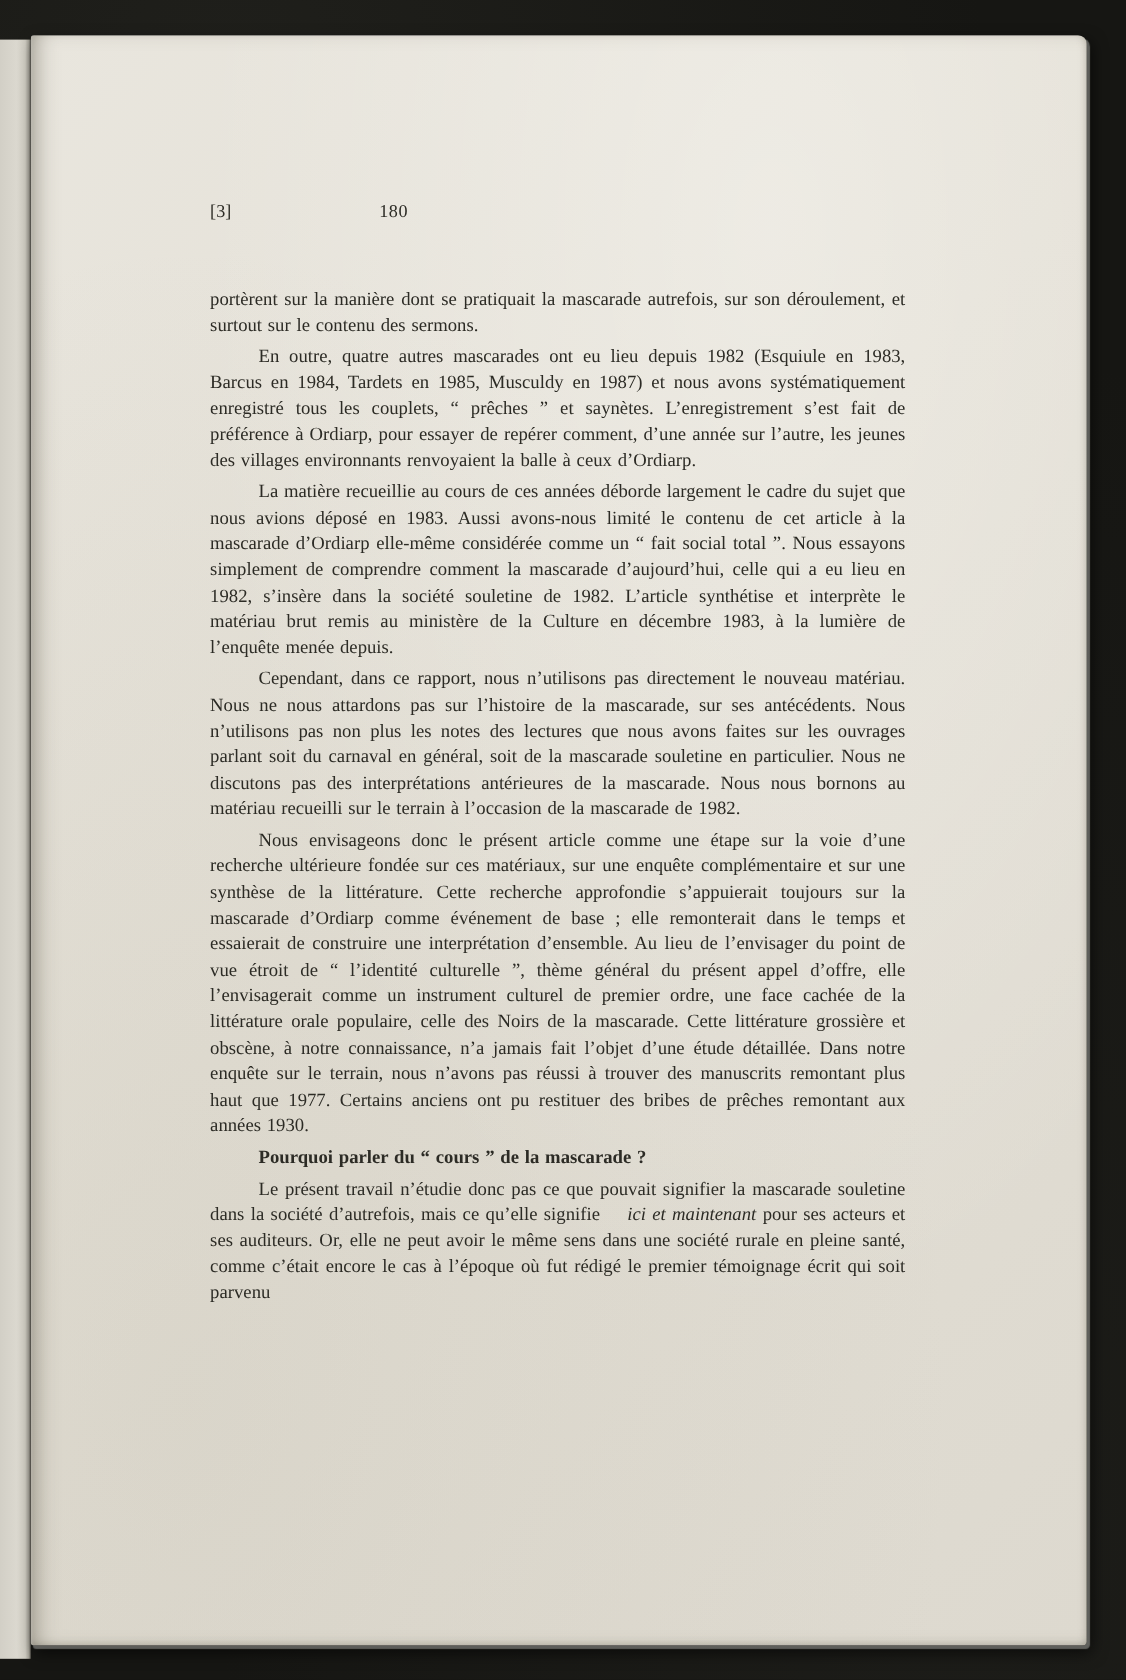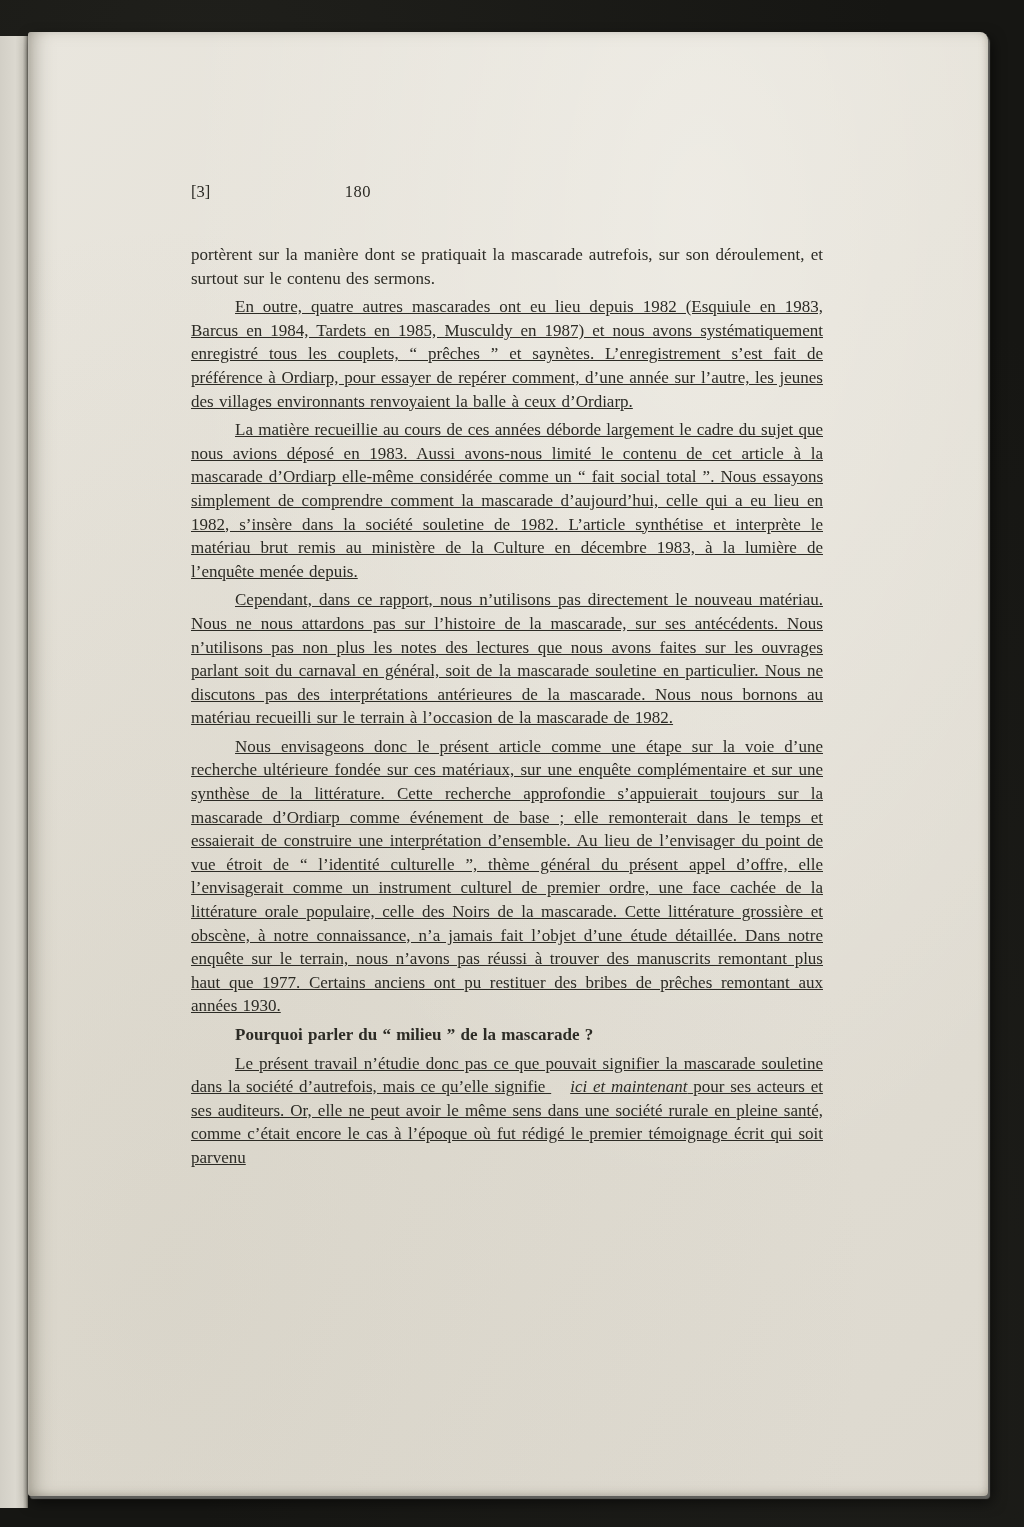--- a/index.html
+++ b/index.html
@@ -61,32 +61,32 @@
     font-size: 16.5px;
     color: #2c2b25;
   }
   .running-head .folio   { width: 90px; text-align: left; }
   .running-head .rtitle  { flex: 1; text-align: center; letter-spacing: 1.2px; }
   .running-head .pageno  { width: 90px; text-align: right; letter-spacing: .5px; }
 
   .body-text {
     position: absolute;
     left: 163px;
-    top: 211px;
+    top: 228px;
     width: 632px;
     color: #2c2b25;
     font-size: 17px;
     line-height: 23.6px;
     text-align: justify;
   }
   .body-text p {
     margin: 0 0 5px 0;
     word-spacing: 1px;
   }
-  .body-text p.indent { text-indent: 44px; text-decoration: underline; }
+  .body-text p.indent { text-indent: 44px; }
   .section-heading {
     margin: 19px 0 9px 0;
     font-weight: bold;
     font-size: 17px;
     text-indent: 44px;
     text-align: left;
     word-spacing: 2px;
   }
   em { font-style: italic; margin-left: 19px; }
 </style>
@@ -102,18 +102,18 @@
     <span class="pageno">180</span>
   </div>
 
   <div class="body-text">
     <p>portèrent sur la manière dont se pratiquait la mascarade autrefois, sur son déroulement, et surtout sur le contenu des sermons.</p>
     <p class="indent">En outre, quatre autres mascarades ont eu lieu depuis 1982 (Esquiule en 1983, Barcus en 1984, Tardets en 1985, Musculdy en 1987) et nous avons systématiquement enregistré tous les couplets, “ prêches ” et saynètes. L’enregistrement s’est fait de préférence à Ordiarp, pour essayer de repérer comment, d’une année sur l’autre, les jeunes des villages environnants renvoyaient la balle à ceux d’Ordiarp.</p>
     <p class="indent">La matière recueillie au cours de ces années déborde largement le cadre du sujet que nous avions déposé en 1983. Aussi avons-nous limité le contenu de cet article à la mascarade d’Ordiarp elle-même considérée comme un “ fait social total ”. Nous essayons simplement de comprendre comment la mascarade d’aujourd’hui, celle qui a eu lieu en 1982, s’insère dans la société souletine de 1982. L’article synthétise et interprète le matériau brut remis au ministère de la Culture en décembre 1983, à la lumière de l’enquête menée depuis.</p>
     <p class="indent">Cependant, dans ce rapport, nous n’utilisons pas directement le nouveau matériau. Nous ne nous attardons pas sur l’histoire de la mascarade, sur ses antécédents. Nous n’utilisons pas non plus les notes des lectures que nous avons faites sur les ouvrages parlant soit du carnaval en général, soit de la mascarade souletine en particulier. Nous ne discutons pas des interprétations antérieures de la mascarade. Nous nous bornons au matériau recueilli sur le terrain à l’occasion de la mascarade de 1982.</p>
     <p class="indent">Nous envisageons donc le présent article comme une étape sur la voie d’une recherche ultérieure fondée sur ces matériaux, sur une enquête complémentaire et sur une synthèse de la littérature. Cette recherche approfondie s’appuierait toujours sur la mascarade d’Ordiarp comme événement de base ; elle remonterait dans le temps et essaierait de construire une interprétation d’ensemble. Au lieu de l’envisager du point de vue étroit de “ l’identité culturelle ”, thème général du présent appel d’offre, elle l’envisagerait comme un instrument culturel de premier ordre, une face cachée de la littérature orale populaire, celle des Noirs de la mascarade. Cette littérature grossière et obscène, à notre connaissance, n’a jamais fait l’objet d’une étude détaillée. Dans notre enquête sur le terrain, nous n’avons pas réussi à trouver des manuscrits remontant plus haut que 1977. Certains anciens ont pu restituer des bribes de prêches remontant aux années 1930.</p>
 
-    <p class="section-heading">Pourquoi parler du “ milieu ” de la mascarade ?</p>
+    <p class="section-heading">Pourquoi parler du “ cours ” de la mascarade ?</p>
 
     <p class="indent"><span>Le présent travail n’étudie donc pas ce que pouvait signifier la mascarade souletine dans la société d’autrefois, mais ce qu’elle signifie </span><em>ici et maintenant</em><span> pour ses acteurs et ses auditeurs. Or, elle ne peut avoir le même sens dans une société rurale en pleine santé, comme c’était encore le cas à l’époque où fut rédigé le premier témoignage écrit qui soit parvenu</span></p>
   </div>
 
 </div>
 
 </body></html>

